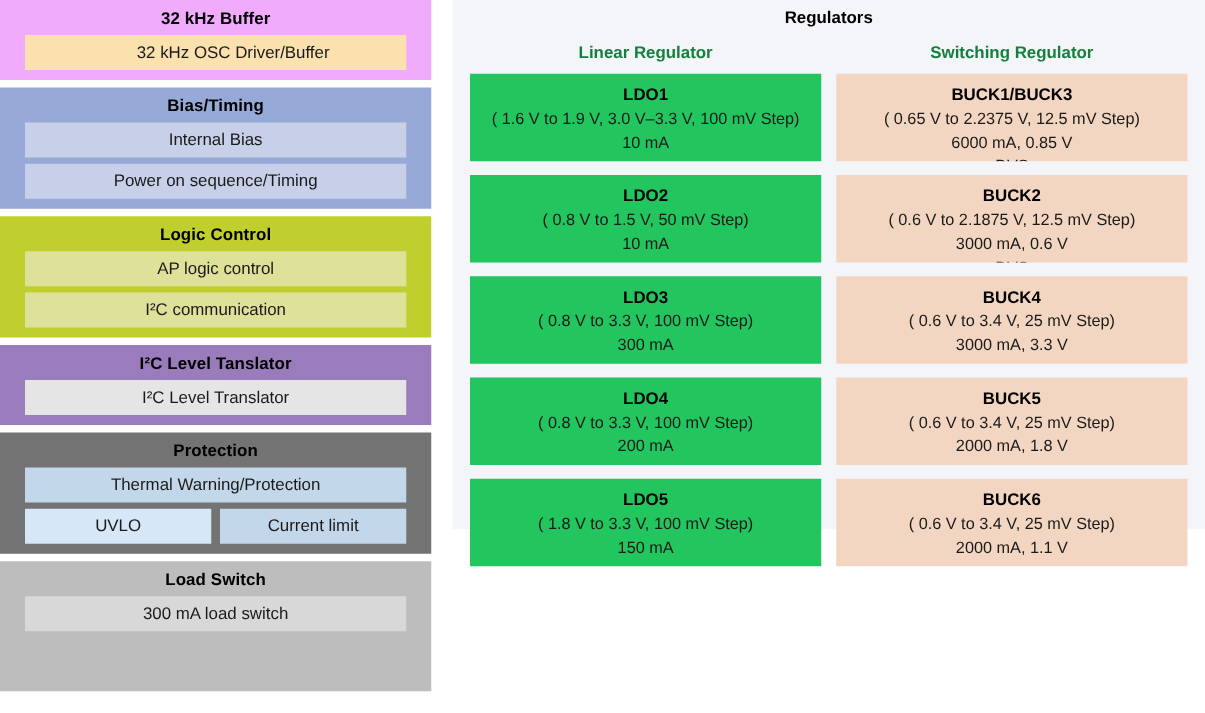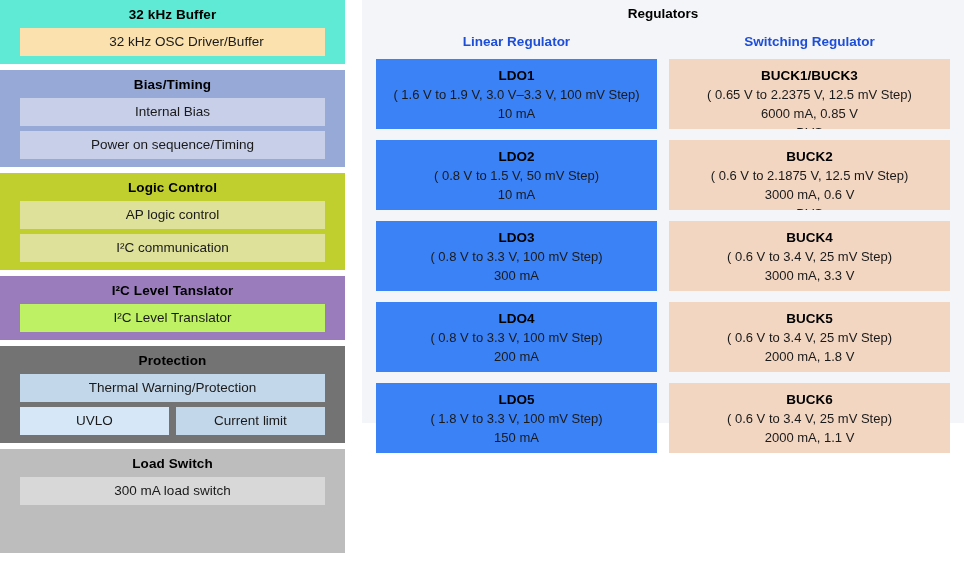--- a/index.html
+++ b/index.html
@@ -52,31 +52,31 @@
   }
   .block-item:last-child { margin-bottom: 0; }
 
   .row-split {
     display: flex;
     gap: 7px;
   }
   .row-split > .block-item { flex: 1; margin-bottom: 0; }
 
   
-  #block-osc        { background: #5eead4; }
+  #block-osc        { background: #f0abfc; }
   #block-osc .block-item { background: #fae1ae; padding-left: 28px; }
 
   #block-bias       { background: #97a9d7; }
   #block-bias .block-item { background: #c7cfe9; }
 
   #block-logic      { background: #c0cf2e; }
   #block-logic .block-item { background: #dde19a; }
 
   #block-i2c        { background: #9a7cbd; }
-  #block-i2c .block-item { background: #bef264; }
+  #block-i2c .block-item { background: #e5e5e5; }
 
   #block-protection { background: #737373; }
   #block-protection .block-item { background: #c3d7ea; }
   #block-protection .block-item.light { background: #d6e8f7; }
 
   #block-loadswitch { background: #bdbdbd; height: 104px; }
   #block-loadswitch .block-item { background: #d8d8d8; }
 
   
   #right-panel {
@@ -103,21 +103,21 @@
     margin-top: 10px;
   }
   .reg-col {
     flex: 1;
     min-width: 0;
   }
   .reg-col-title {
     text-align: center;
     font-size: 13.5px;
     font-weight: bold;
-    color: #1d4ed8;
+    color: #15803d;
     line-height: 18px;
     padding-bottom: 8px;
   }
   .reg-card {
     box-sizing: border-box;
     text-align: center;
     padding: 7px 4px 8px 4px;
     margin-bottom: 11px;
     font-size: 13px;
     color: #1a1a1a;
@@ -125,21 +125,21 @@
     height: 70px;
     overflow: hidden;
   }
   .reg-card .name {
     font-weight: bold;
     font-size: 13.5px;
     color: #000000;
     line-height: 19px;
   }
   .reg-card .line { line-height: 19px; white-space: nowrap; }
-  .reg-col.linear    .reg-card { background: #3b82f6; }
+  .reg-col.linear    .reg-card { background: #22c55e; }
   .reg-col.switching .reg-card { background: #f2d6c1; }
 </style>
 </head>
 <body>
 
 <div id="left-column">
 
   <div class="block" id="block-osc">
     <div class="block-title">32 kHz Buffer</div>
     <div class="block-item">32 kHz OSC Driver/Buffer</div>

